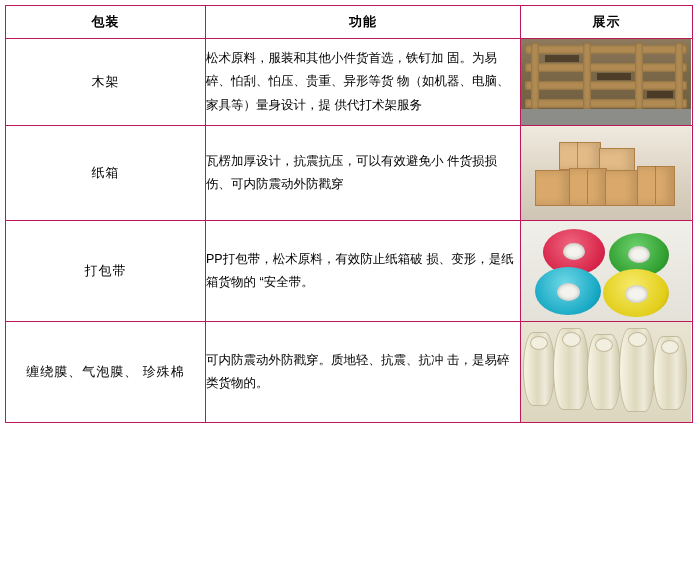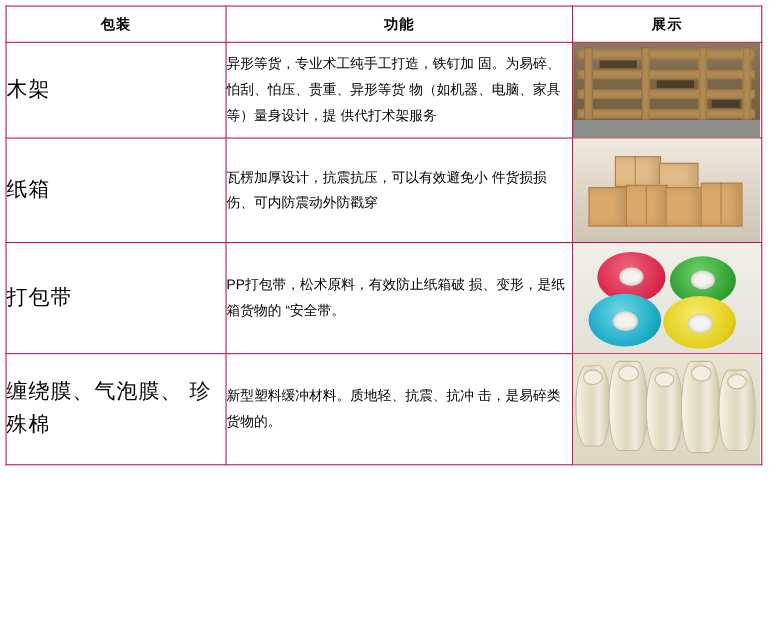--- a/index.html
+++ b/index.html
@@ -36,21 +36,22 @@
   col.c3 { width: 172px; }
 
   thead th {
     height: 32px;
     font-weight: bold;
     font-size: 13px;
     text-align: center;
     letter-spacing: 1px;
   }
   td.name-cell {
-    font-size: 19px;
+    text-align: center;
+    font-size: 13px;
     letter-spacing: 1px;
     padding: 4px 8px;
     line-height: 1.6;
   }
   td.func-cell {
     font-size: 12.5px;
     line-height: 1.85;
     padding: 8px 12px 8px 10px;
     text-align: left;
   }
@@ -162,21 +163,21 @@
       <tr>
         <th>包装</th>
         <th>功能</th>
         <th>展示</th>
       </tr>
     </thead>
     <tbody>
 
       <tr class="row-wood">
         <td class="name-cell">木架</td>
-        <td class="func-cell">异形等货，专业术工纯手工打造，铁钉加 固。为易碎、怕刮、怕压、贵重、异形等货 物（如机器、电脑、家具等）量身设计，提 供代打术架服务</td>
+        <td class="func-cell">松术原料，服装和其他小件货首选，铁钉加 固。为易碎、怕刮、怕压、贵重、异形等货 物（如机器、电脑、家具等）量身设计，提 供代打术架服务</td>
         <td class="demo-cell">
           <span class="photo ph-wood">
             <i class="plank" style="left:4px;  top:6px;  width:162px; height:9px;"></i>
             <i class="plank" style="left:4px;  top:24px; width:162px; height:9px;"></i>
             <i class="plank" style="left:4px;  top:42px; width:162px; height:9px;"></i>
             <i class="plank" style="left:4px;  top:60px; width:162px; height:9px;"></i>
             <i class="plank" style="left:10px; top:4px;  width:8px;  height:66px;"></i>
             <i class="plank" style="left:62px; top:4px;  width:8px;  height:66px;"></i>
             <i class="plank" style="left:114px;top:4px;  width:8px;  height:66px;"></i>
             <i class="plank" style="left:154px;top:4px;  width:8px;  height:66px;"></i>
@@ -219,21 +220,21 @@
             <i class="roll" style="left:14px; top:46px; width:66px; height:48px; background:radial-gradient(circle at 45% 35%, #6fd8e6, #16a8c4 70%, #0d7c92);"></i>
             <i class="hole" style="left:36px; top:62px; width:23px; height:18px;"></i>
             <i class="roll" style="left:82px; top:48px; width:66px; height:48px; background:radial-gradient(circle at 45% 35%, #f7eb6a, #e2cd18 70%, #a89a12);"></i>
             <i class="hole" style="left:104px;top:64px; width:23px; height:18px;"></i>
           </span>
         </td>
       </tr>
 
       <tr class="row-film">
         <td class="name-cell">缠绕膜、气泡膜、 珍殊棉</td>
-        <td class="func-cell">新型塑料缓冲材料。质地轻、抗震、抗冲 击，是易碎类货物的。</td>
+        <td class="func-cell">可内防震动外防戳穿。质地轻、抗震、抗冲 击，是易碎类货物的。</td>
         <td class="demo-cell">
           <span class="photo ph-film">
             <i class="fr" style="left:2px;  top:10px; width:30px; height:72px;"></i>
             <i class="core" style="left:9px; top:14px; width:16px; height:12px;"></i>
             <i class="fr" style="left:32px; top:6px;  width:34px; height:80px;"></i>
             <i class="core" style="left:41px;top:10px; width:17px; height:13px;"></i>
             <i class="fr" style="left:66px; top:12px; width:32px; height:74px;"></i>
             <i class="core" style="left:74px;top:16px; width:16px; height:12px;"></i>
             <i class="fr" style="left:98px; top:6px;  width:34px; height:82px;"></i>
             <i class="core" style="left:107px;top:10px;width:17px; height:13px;"></i>

